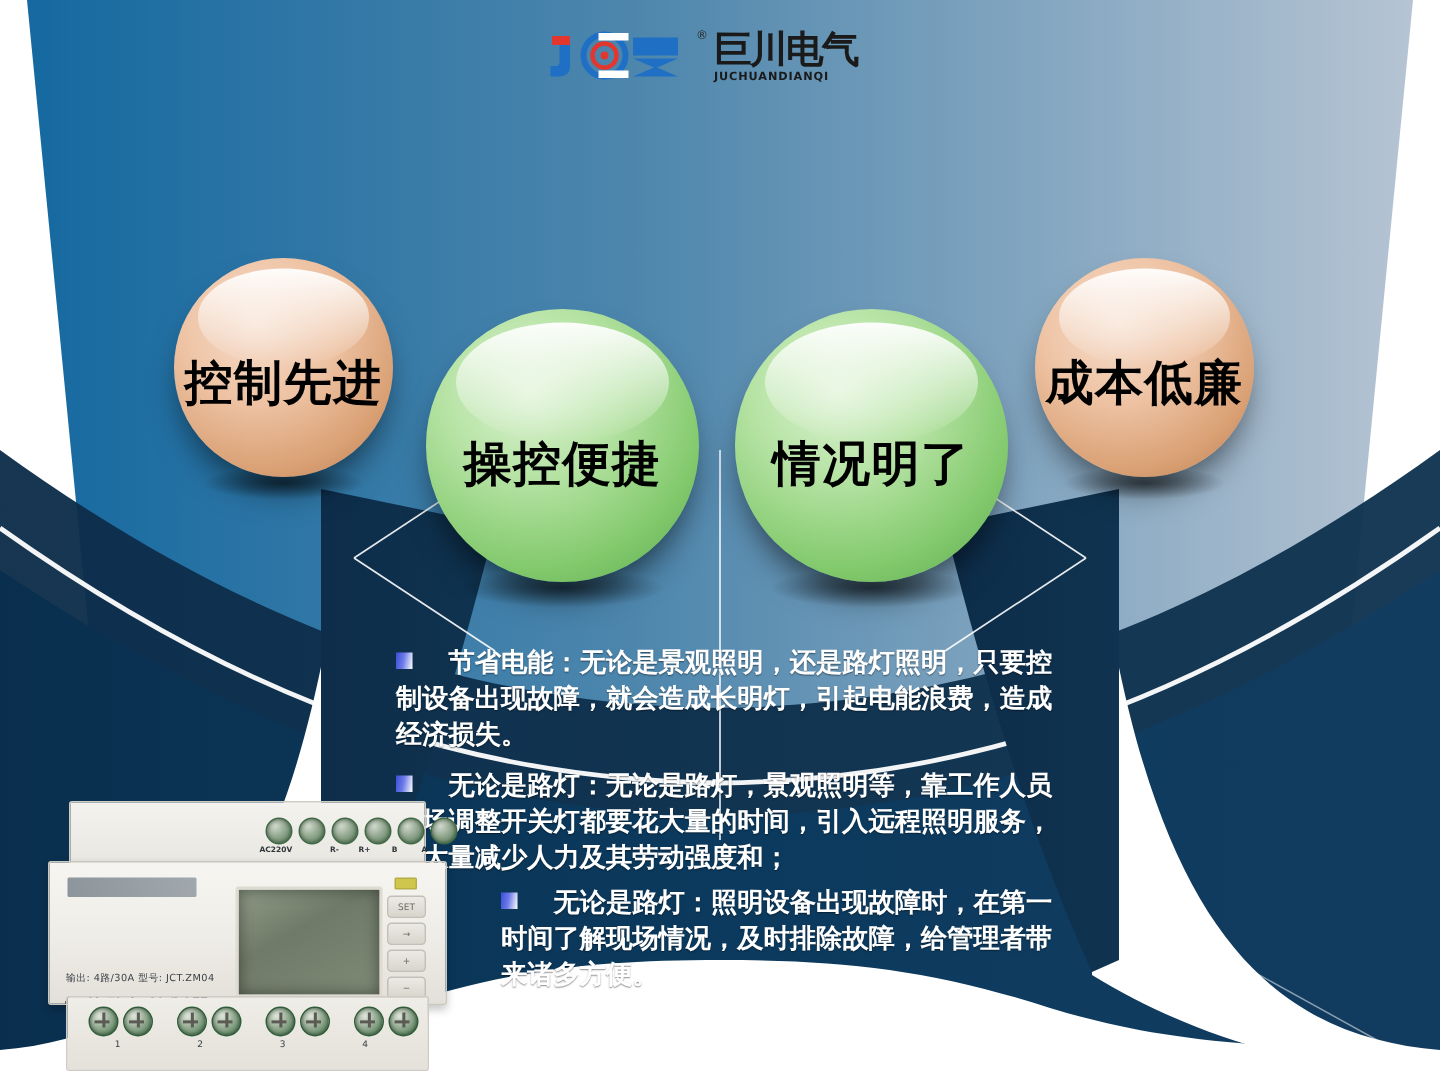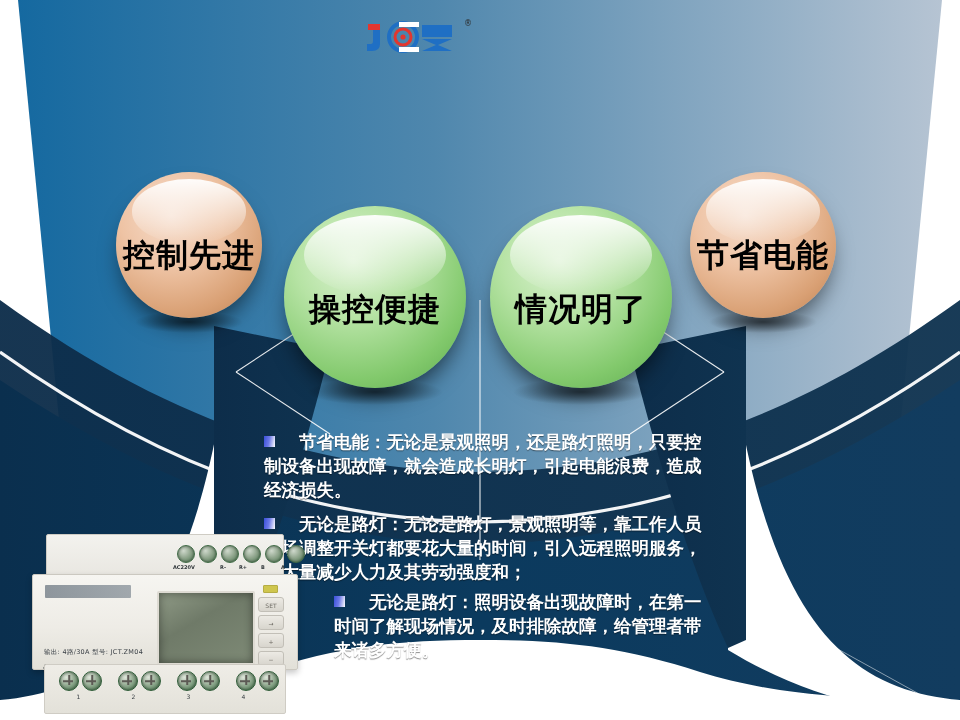--- a/index.html
+++ b/index.html
@@ -193,37 +193,41 @@
         <circle cx="37" cy="17" r="8" fill="none" stroke="#e2362f" stroke-width="3"></circle>
         <circle cx="37" cy="17" r="2.6" fill="#e2362f"></circle>
         <rect x="33" y="2" width="20" height="5" fill="#ffffff"></rect>
         <rect x="33" y="27" width="20" height="5" fill="#ffffff"></rect>
 
         <path d="M56,5 L86,5 L86,11 L68,11 L86,11 L86,17 L56,17 L56,11 Z" fill="#1f6fc4"></path>
         <path d="M56,19 L86,19 L72,25 L86,31 L56,31 L70,25 Z" fill="#1f6fc4"></path>
       </svg>
       <span class="logo-reg">®</span>
     </div>
+    <div class="logo-cn">
+      <span class="logo-cn-main">巨川电气</span>
+      <span class="logo-cn-sub">JUCHUANDIANQI</span>
+    </div>
   </div>
 
   <div id="sphere-1" class="sphere sph-orange">
     <span class="gloss"></span>
     <span class="slabel">控制先进</span>
   </div>
   <div id="sphere-3" class="sphere sph-green">
     <span class="gloss"></span>
     <span class="slabel">情况明了</span>
   </div>
   <div id="sphere-2" class="sphere sph-green">
     <span class="gloss"></span>
     <span class="slabel">操控便捷</span>
   </div>
   <div id="sphere-4" class="sphere sph-orange">
     <span class="gloss"></span>
-    <span class="slabel">节省电能</span>
+    <span class="slabel">成本低廉</span>
   </div>
 
   <div id="bullets">
     <p id="para-1" class="para">
       <span class="marker"></span><span class="lead">节省电能：</span><span>无论是景观照明，还是路灯照明，只要控制设备出现故障，就会造成长明灯，引起电能浪费，造成经济损失。</span>
     </p>
     <p id="para-2" class="para">
       <span class="marker"></span><span class="lead">无论是路灯：</span><span>无论是路灯，景观照明等，靠工作人员现场调整开关灯都要花大量的时间，引入远程照明服务，会大量减少人力及其劳动强度和；</span>
     </p>
     <p id="para-3" class="para">

